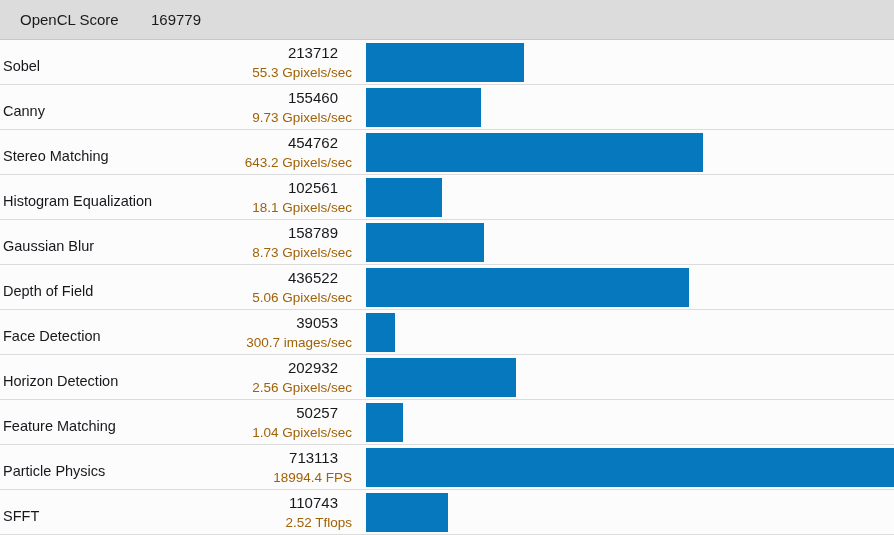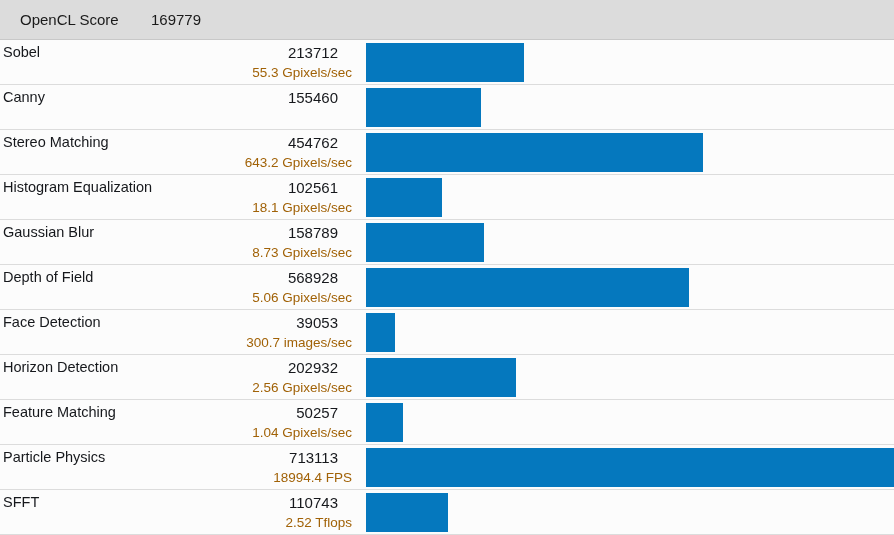--- a/index.html
+++ b/index.html
@@ -41,21 +41,21 @@
     height:45px; width:894px;
     position:relative;
     border-bottom:1px solid #dcdcdc;
     background:#fcfcfc;
   }
   .row-name {
     position:absolute; left:3px; top:1px;
     width:196px; height:43px;
     font-size:14.5px; color:#16181c;
     line-height:21px;
-    padding-top:1px;
+    padding-top:15px;
     overflow:hidden;
   }
   .row-score {
     position:absolute; left:136px; top:2px;
     width:202px;
     text-align:right;
     font-size:15px; color:#16181c;
     line-height:21px;
     white-space:nowrap;
   }
@@ -91,20 +91,21 @@
         <div class="row-name">Sobel</div>
         <div class="row-score">213712</div>
         <div class="row-rate">55.3 Gpixels/sec</div>
         <div class="bar-track">
           <div class="bar" style="width: 158px; background: rgb(5, 120, 190);"></div>
         </div>
       </div>
       <div class="row">
         <div class="row-name">Canny</div>
         <div class="row-score">155460</div>
+        <div class="row-rate">9.73 Gpixels/sec</div>
         <div class="bar-track">
           <div class="bar" style="width: 115px; background: rgb(5, 120, 190);"></div>
         </div>
       </div>
       <div class="row">
         <div class="row-name">Stereo Matching</div>
         <div class="row-score">454762</div>
         <div class="row-rate">643.2 Gpixels/sec</div>
         <div class="bar-track">
           <div class="bar" style="width: 337px; background: rgb(5, 120, 190);"></div>
@@ -121,21 +122,21 @@
       <div class="row">
         <div class="row-name">Gaussian Blur</div>
         <div class="row-score">158789</div>
         <div class="row-rate">8.73 Gpixels/sec</div>
         <div class="bar-track">
           <div class="bar" style="width: 118px; background: rgb(5, 120, 190);"></div>
         </div>
       </div>
       <div class="row">
         <div class="row-name">Depth of Field</div>
-        <div class="row-score">568928</div>
+        <div class="row-score">436522</div>
         <div class="row-rate">5.06 Gpixels/sec</div>
         <div class="bar-track">
           <div class="bar" style="width: 323px; background: rgb(5, 120, 190);"></div>
         </div>
       </div>
       <div class="row">
         <div class="row-name">Face Detection</div>
         <div class="row-score">39053</div>
         <div class="row-rate">300.7 images/sec</div>
         <div class="bar-track">

